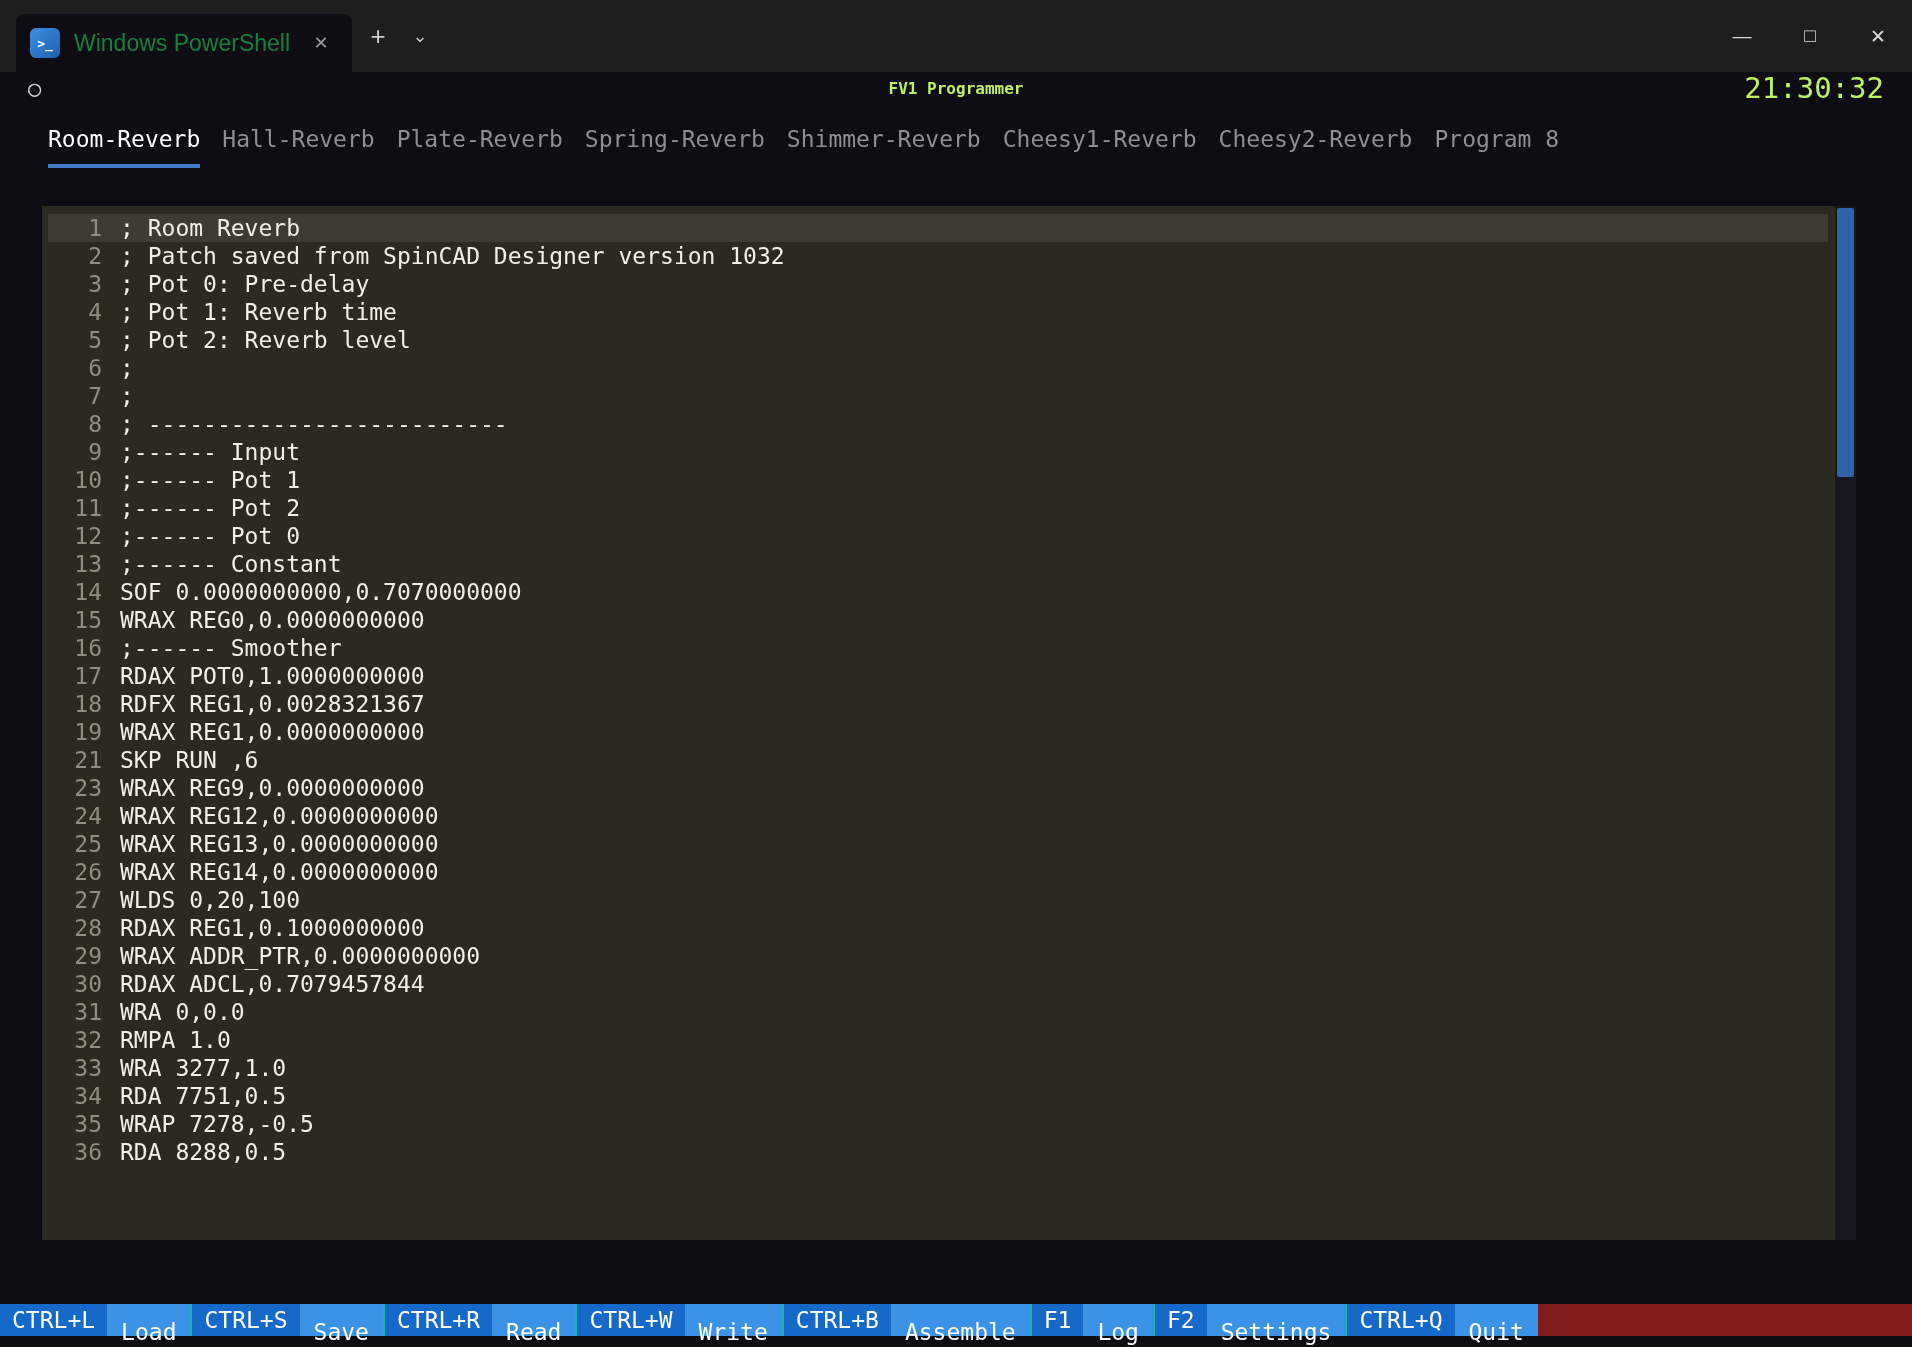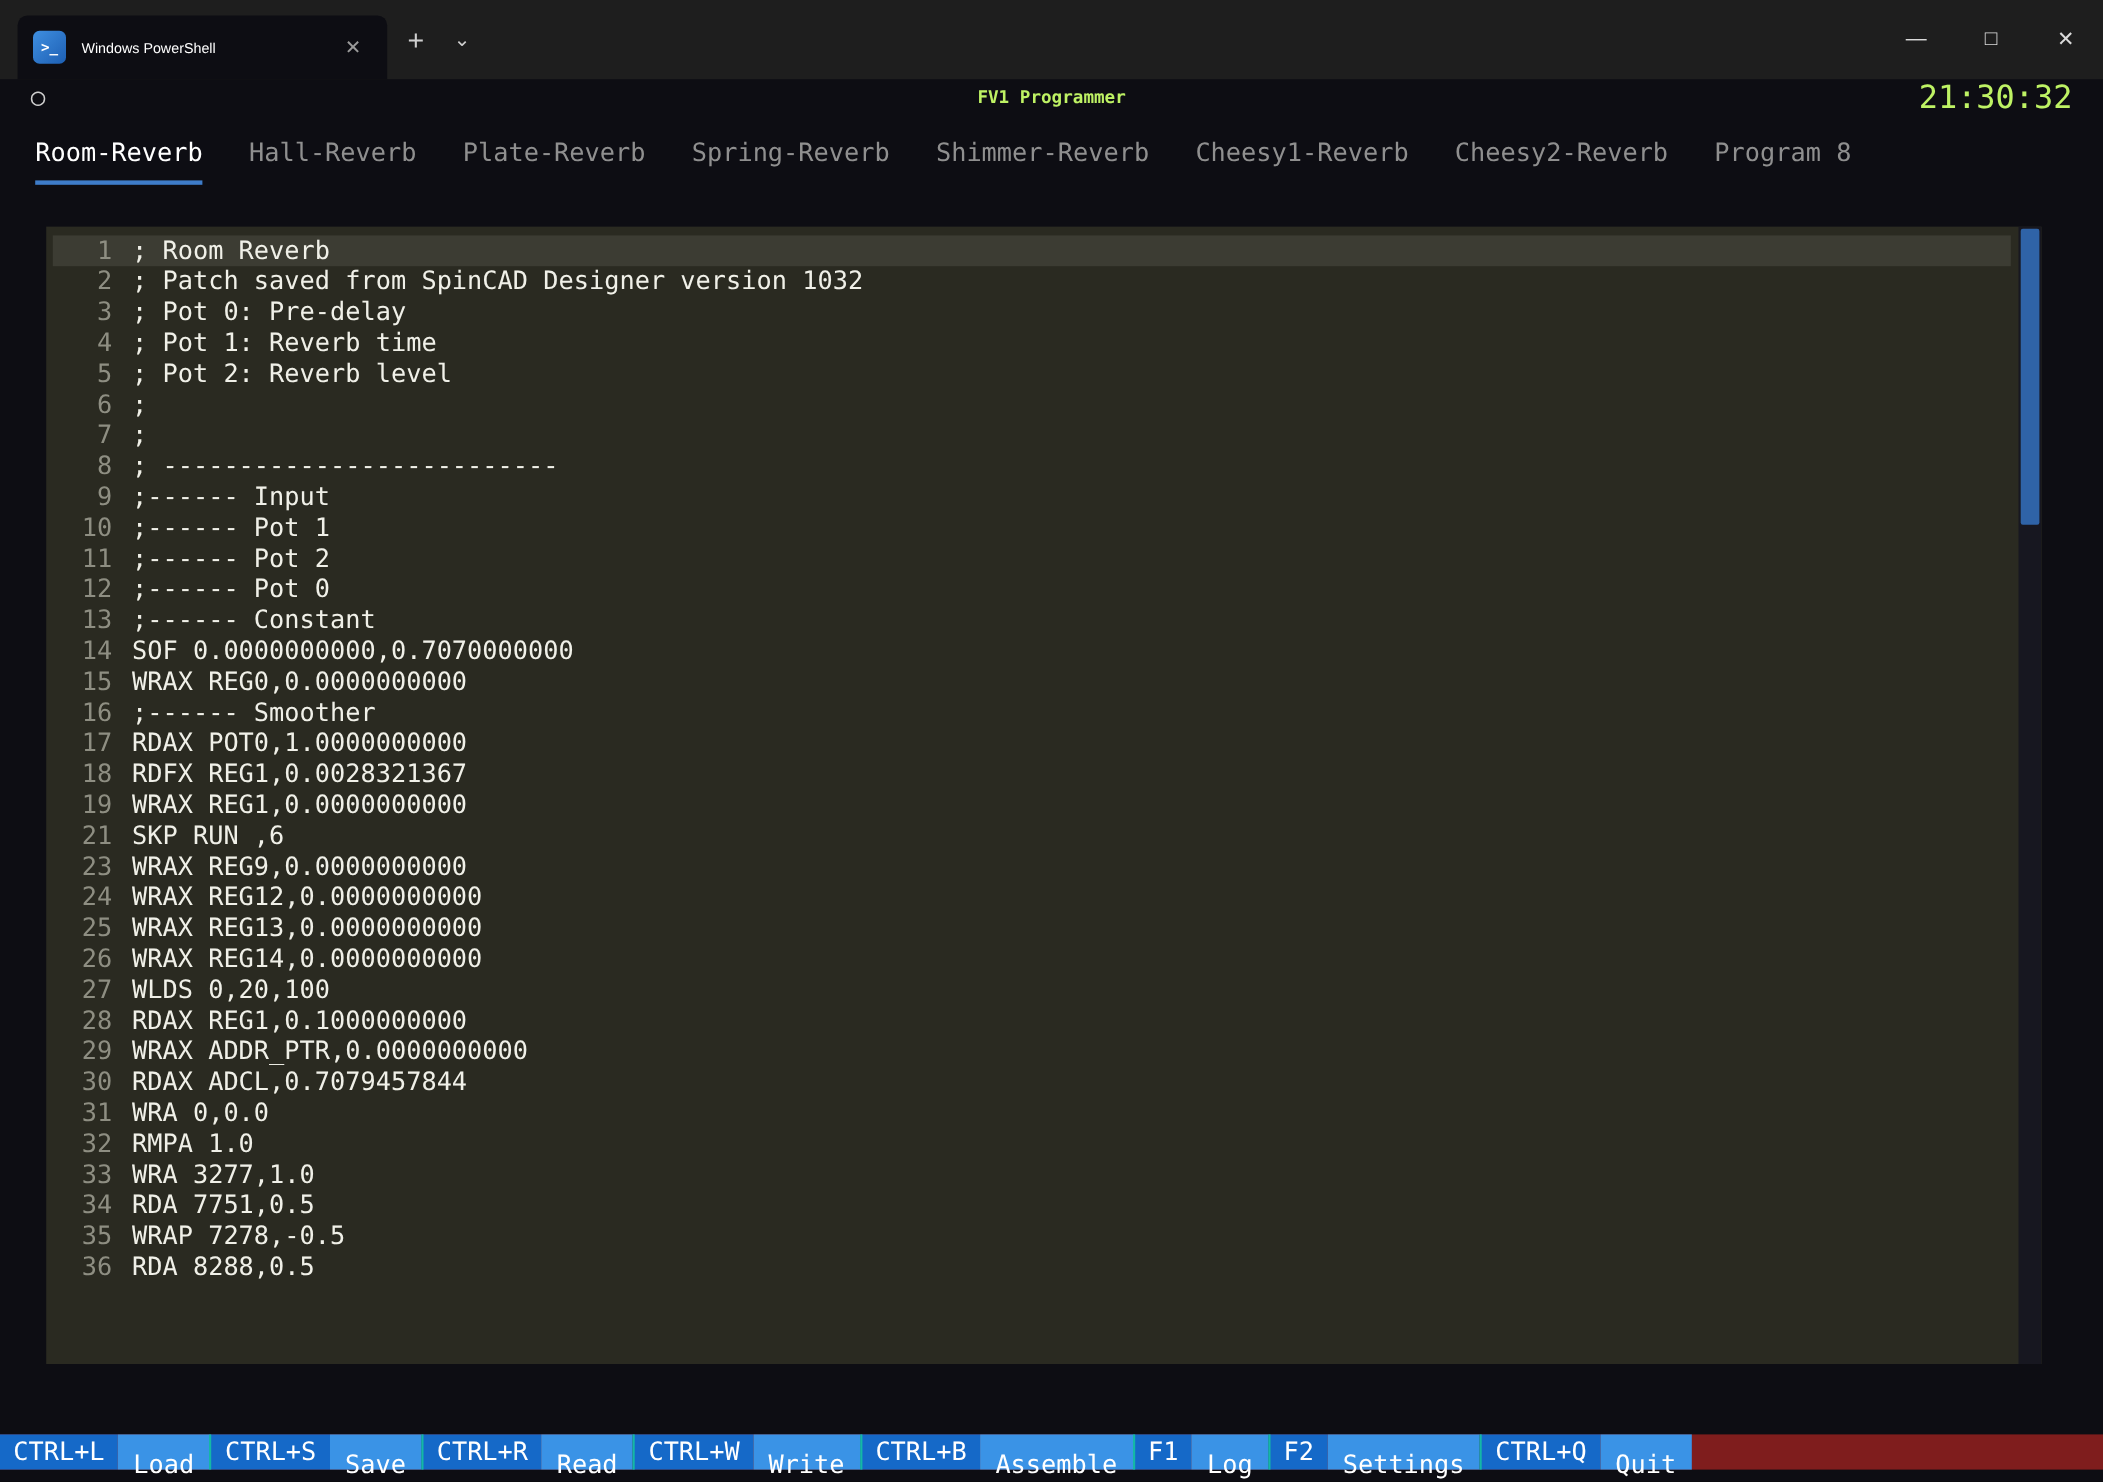--- a/index.html
+++ b/index.html
@@ -11,21 +11,21 @@
   
   .titlebar { height:72px; background:#1e1e1e; display:flex; align-items:stretch; flex:none;
               font-family:"Liberation Sans",sans-serif; }
   .tab-strip { display:flex; align-items:flex-end; padding-left:16px; }
   .wt-tab { width:336px; height:58px; background:#0d0d13; border-radius:9px 9px 0 0;
             display:flex; align-items:center; padding:0 14px; }
   .ps-icon { width:30px; height:30px; border-radius:6px; flex:none;
              background:linear-gradient(135deg,#3f8fe0,#1d5fb4);
              color:#fff; font-family:"DejaVu Sans Mono",monospace; font-size:13px; font-weight:bold;
              display:flex; align-items:center; justify-content:center; }
-  .wt-tab-title { color:#ffffff; font-size:13px; margin-left:14px; flex:1;
+  .wt-tab-title { color:#15803d; font-size:23px; margin-left:14px; flex:1;
                   white-space:nowrap; overflow:hidden; }
   .wt-tab-close { color:#9a9a9a; font-size:18px; width:34px; height:34px; border-radius:5px;
                   display:flex; align-items:center; justify-content:center; }
   .tab-actions { display:flex; align-items:center; margin-left:4px; }
   .newtab-btn { color:#cfcfcf; font-size:26px; width:44px; height:44px; border-radius:6px;
                 display:flex; align-items:center; justify-content:center; }
   .tabdrop-btn { color:#cfcfcf; font-size:18px; width:40px; height:44px;
                  display:flex; align-items:center; justify-content:center; }
   .win-controls { margin-left:auto; display:flex; }
   .win-btn { width:68px; height:100%; display:flex; align-items:center; justify-content:center;
@@ -33,22 +33,22 @@
 
   
   .app-header { height:32px; flex:none; position:relative; display:flex; align-items:center;
                 padding:0 28px; color:#e8e8e8; font-size:22px; }
   .header-icon { color:#cfcfcf; font-size:22px; }
   .header-title { position:absolute; left:50%; transform:translateX(-50%); color:#bef264;
                   font-size:16px; white-space:nowrap;font-weight:bold; }
   .header-clock { margin-left:auto; color:#bef264; font-size:29px; }
 
   
-  .prog-tabs { height:68px; flex:none; display:flex; align-items:flex-start; gap:42px;
-               padding:20px 0 0 32px; }
+  .prog-tabs { height:68px; flex:none; display:flex; align-items:flex-start; gap:22px;
+               padding:20px 0 0 48px; }
   .prog-tab { color:#8f8f8f; font-size:23px; line-height:30px; padding-bottom:10px;
               border-bottom:4px solid transparent; white-space:nowrap; cursor:default; }
   .prog-tab.active { color:#ffffff; border-bottom-color:#3e7cc9; }
 
   
   .editor { height:1034px; flex:none; margin:34px 56px 0 42px; background:#2a2a21;
             position:relative; padding:8px 0 0 6px; overflow:hidden; }
   .code-line { display:flex; height:28px; line-height:28px; font-size:23px; color:#f0f0e8;
                margin-right:28px; white-space:pre; }
   .code-line.current { background:#3c3c33; }

